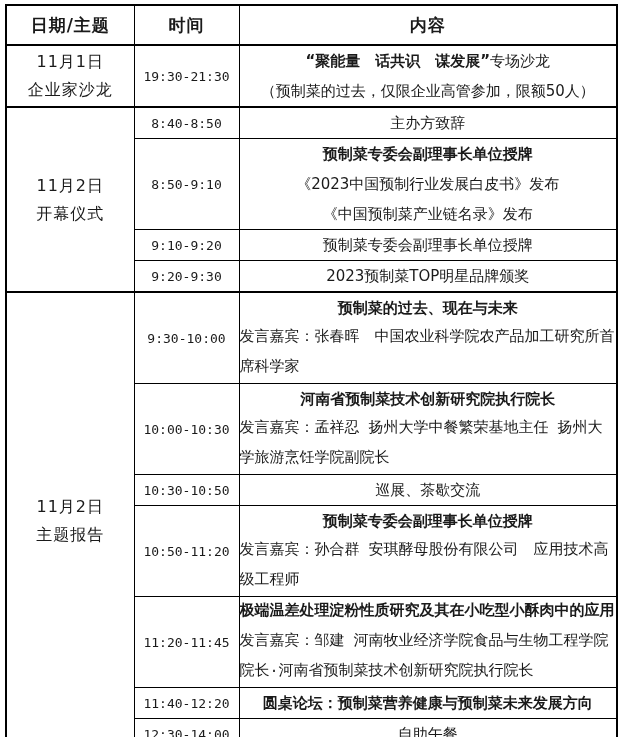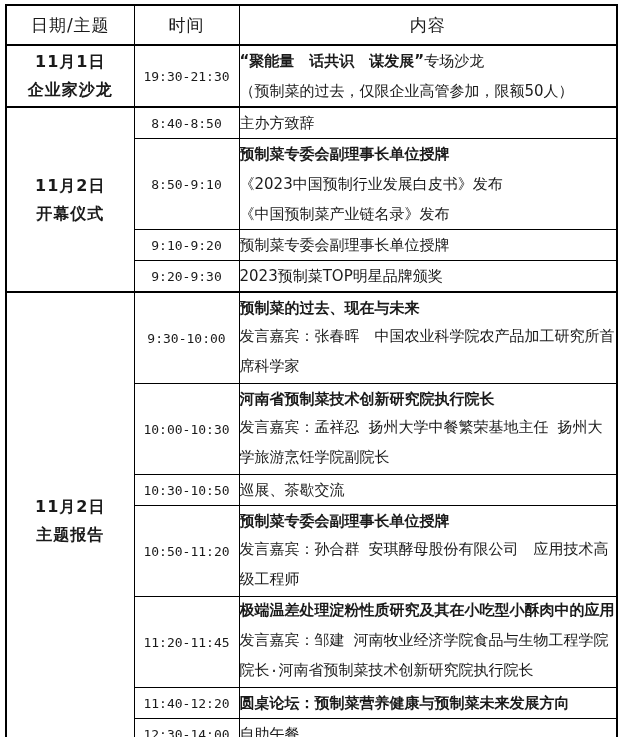--- a/index.html
+++ b/index.html
@@ -44,32 +44,32 @@
     border: 2px solid #000000;
   }
 
   col.c-date  { width: 128px; }
   col.c-time  { width: 105px; }
   col.c-body  { width: 378px; }
 
   
   .hdr {
     text-align: center;
-    font-weight: normal;
+    font-weight: bold;
     font-size: 17px;
     letter-spacing: 1px;
     height: 38px;
     line-height: 38px;
     border-bottom: 2px solid #000 !important;
   }
 
   
   .datecell {
     text-align: center;
-    font-weight: bold;
+    font-weight: normal;
     font-size: 16px;
     line-height: 28px;
     letter-spacing: 1px;
     padding: 4px 2px;
   }
   .datecell .dline { display: block; white-space: nowrap; }
 
   
   .timecell {
     text-align: center;
@@ -83,20 +83,21 @@
   
   .bodycell {
     text-align: left;
     font-size: 15px;
     line-height: 30px;
     padding: 2px 0 2px 8px;
   }
   .bodycell .line {
     display: block;
     white-space: nowrap;
+    text-align: center;
   }
   .bodycell .wrapline {
     display: block;
     font-family: Liberation Mono, monospace;
   }
   .b { font-weight: bold; }
   .n { font-weight: normal; }
 
   
   tr.sect-top > td { border-top: 2px solid #000 !important; }

